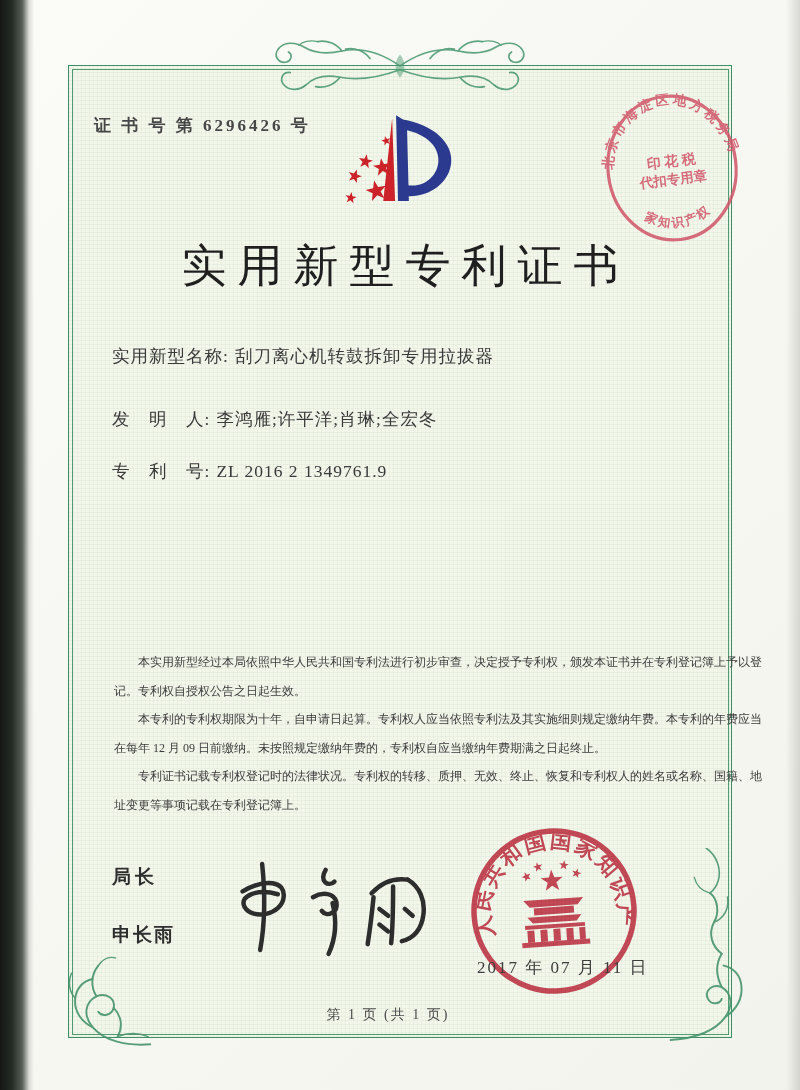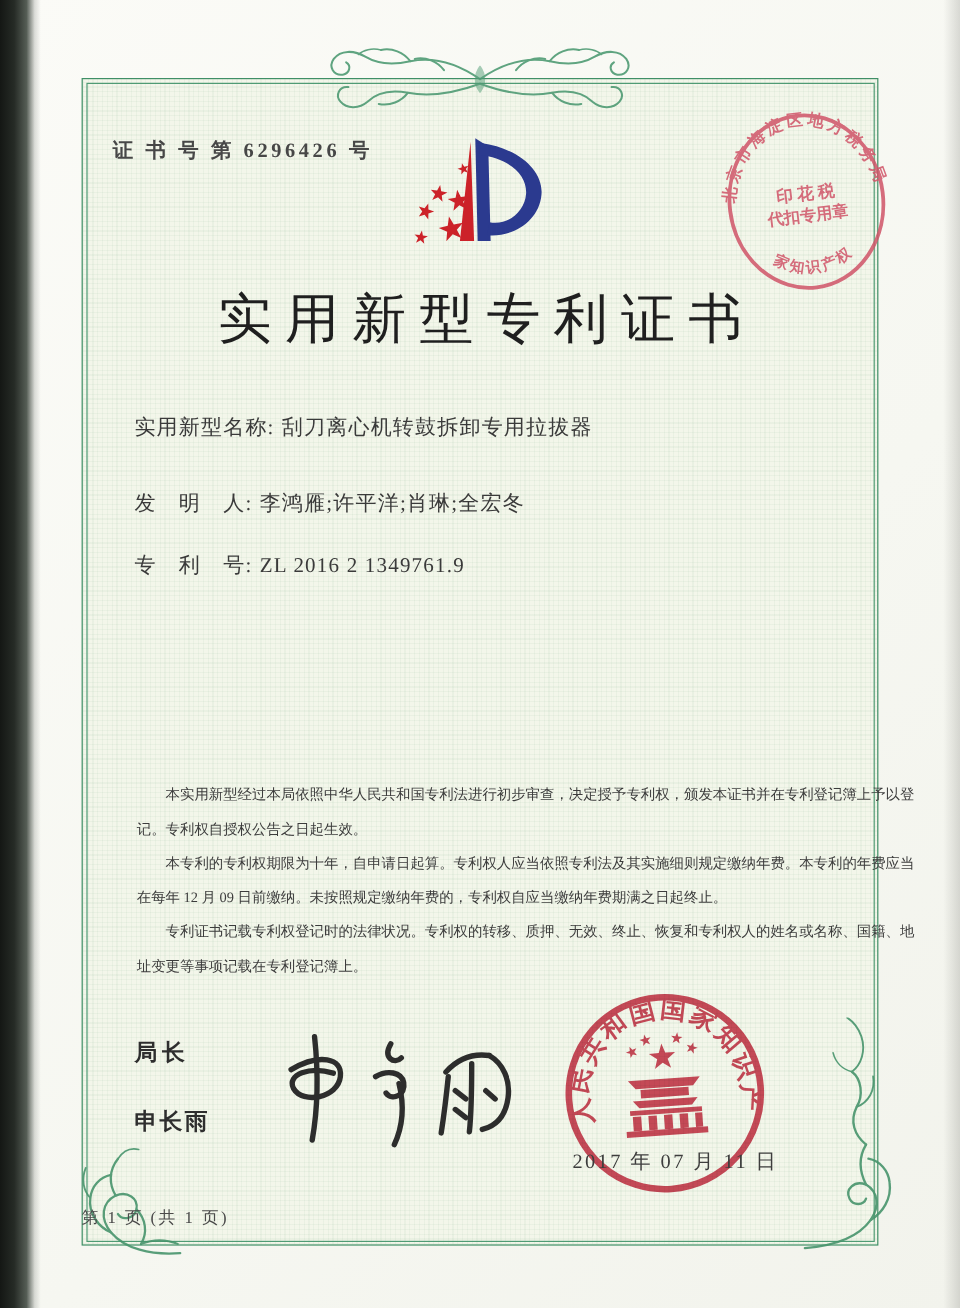--- a/index.html
+++ b/index.html
@@ -43,21 +43,21 @@
   .field-row .lab { margin-right:6px; }
   .paragraphs { position:absolute; left:86px; top:648px; width:648px; z-index:4;
     font-size:12px; line-height:28.5px; color:#3c3c3c; text-align:justify;margin-left:28px; }
   .paragraphs p { text-indent:2em; }
   .signoff { position:absolute; left:112px; top:864px; z-index:4; font-family:"Liberation Sans","DejaVu Sans",sans-serif; color:#2e2e2e; }
   .signoff .t1 { font-size:19px; font-weight:700; letter-spacing:4px; }
   .signoff .t2 { font-size:19px; font-weight:700; letter-spacing:2px; margin-top:32px; }
   .signature { position:absolute; left:225px; top:852px; z-index:5; }
   .seal { position:absolute; left:469px; top:826px; z-index:4; transform:rotate(-4deg); opacity:0.9; mix-blend-mode:multiply; }
   .seal-date { position:absolute; left:477px; top:956px; z-index:6; font-size:17px; letter-spacing:2px; color:#3d3d3d; white-space:nowrap; }
-  .footer-text { position:absolute; left:68px; top:1006px; width:640px; z-index:4; font-size:14px; letter-spacing:2px; color:#4a4a4a; }
+  .footer-text { position:absolute; left:68px; top:1006px; width:640px; z-index:4; text-align:center; font-size:14px; letter-spacing:2px; color:#4a4a4a; }
   svg text { font-family:"Liberation Serif","DejaVu Serif",serif; }
 </style>
 </head>
 <body>
 
 <div class="page">
   <div class="spine"></div>
   <div class="right-shade"></div>
 
   <div class="frame">

